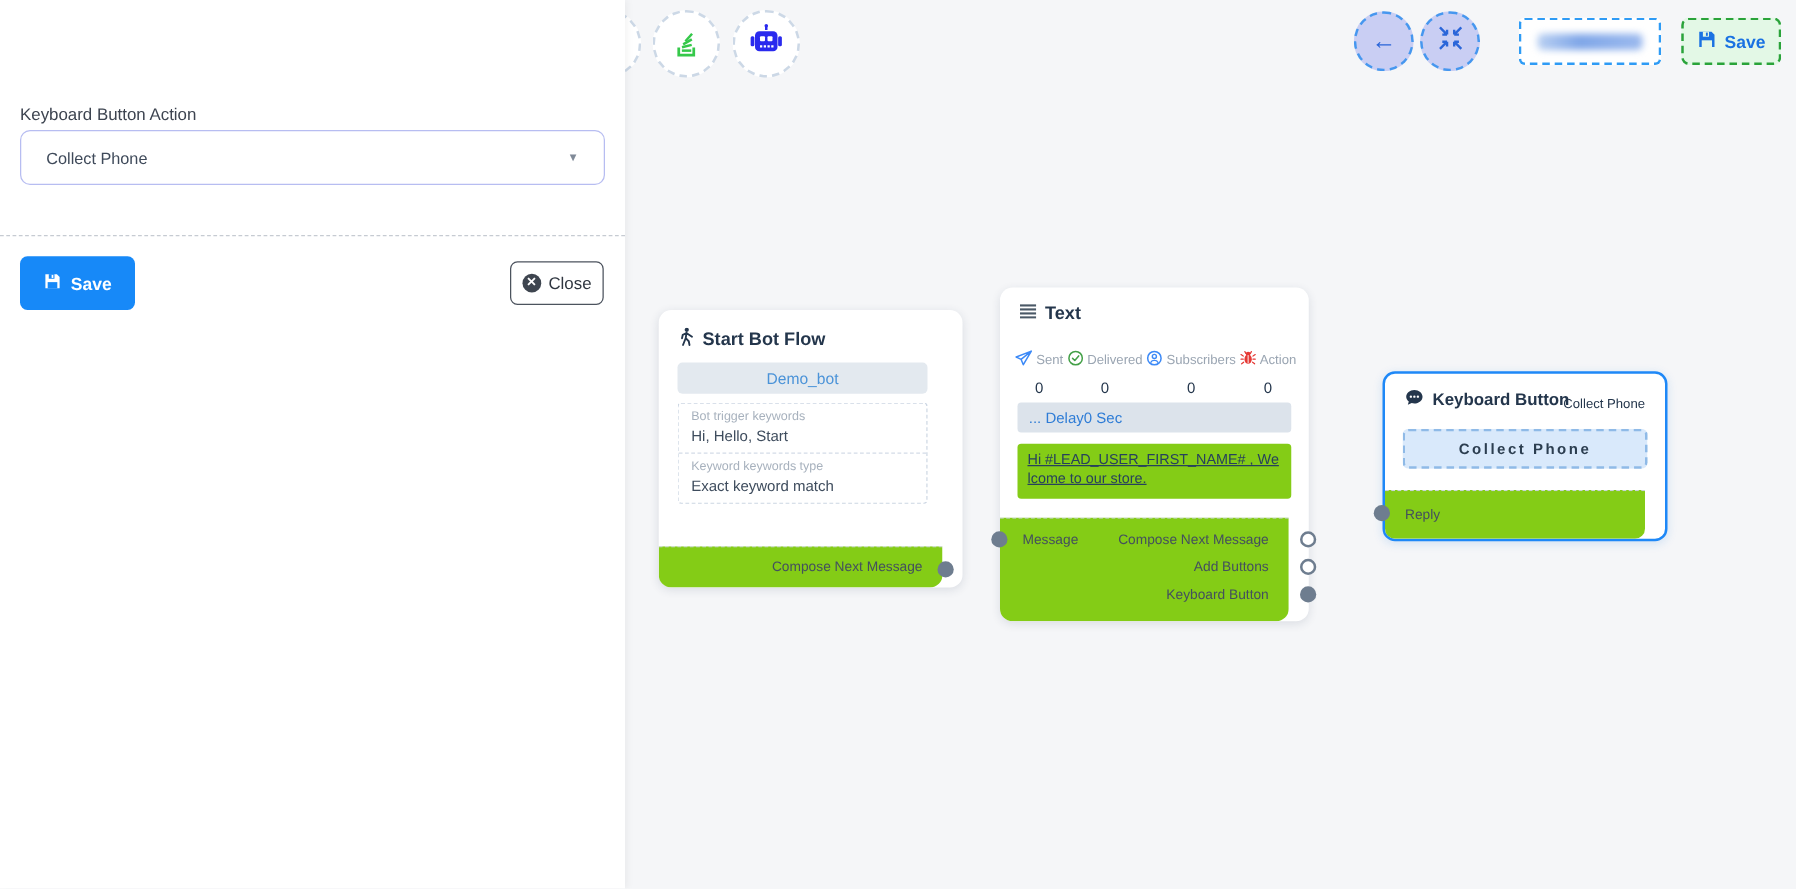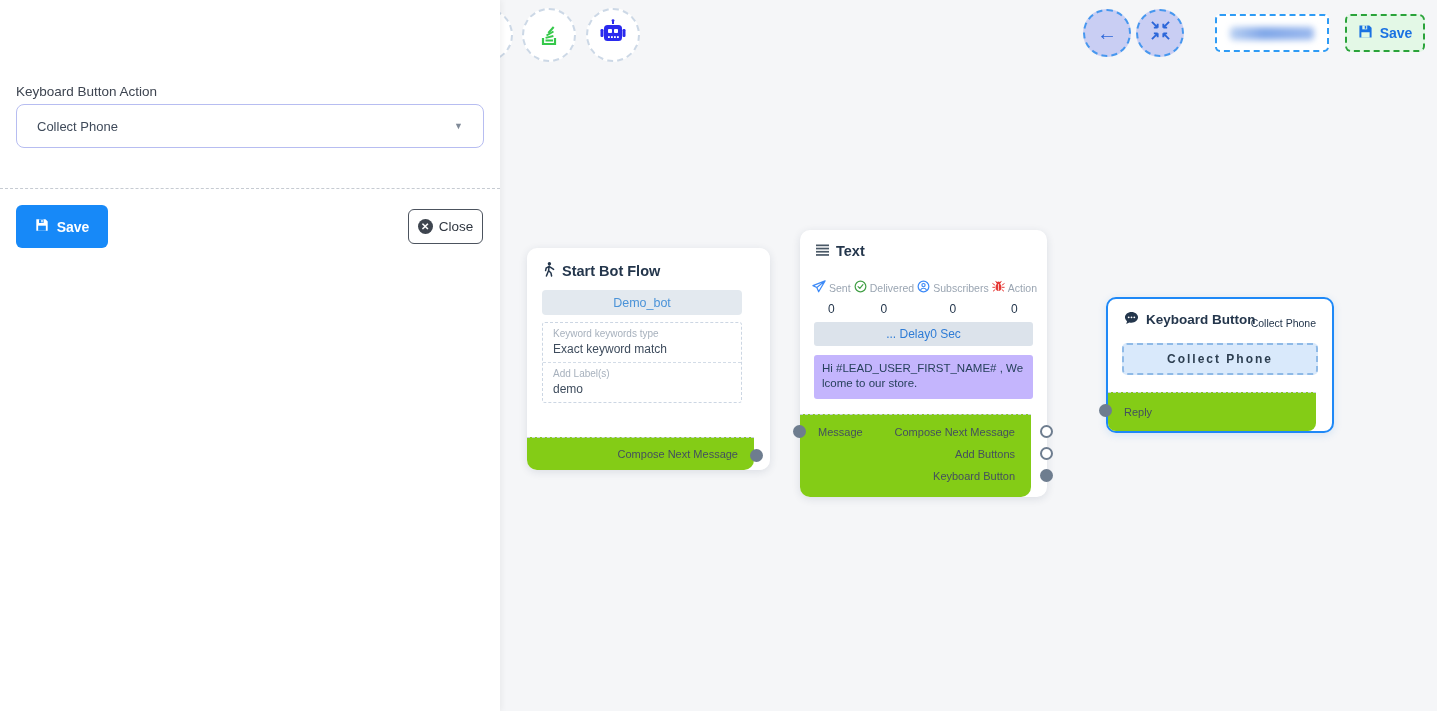--- a/index.html
+++ b/index.html
@@ -43,23 +43,23 @@
   .start-node .node-footer{height:33px;display:flex;align-items:center;justify-content:flex-end;padding-right:16px;font-size:11px;color:#44505e;}
 
   
   .text-node{left:800px;top:230px;width:247px;height:267px;}
   .text-node .node-title{position:absolute;left:16px;top:13px;}
   .stats{position:absolute;left:12px;right:10px;top:50px;display:flex;justify-content:space-between;}
   .stat{display:flex;flex-direction:column;align-items:center;}
   .stat-top{display:flex;align-items:center;gap:3px;font-size:10.5px;color:#9aa5b2;}
   .stat-val{font-size:12px;color:#24364c;margin-top:7px;}
   .delay-bar{position:absolute;left:14px;top:92px;width:219px;height:24px;background:#dce3eb;border-radius:3px;
-    display:flex;align-items:center;justify-content:center;padding:0 9px;font-size:12px;color:#2e7cd6;cursor:pointer;}
-  .msg-bubble{position:absolute;left:14px;top:125px;width:219px;height:44px;background:#c4b5fd;border-radius:3px;
-    padding:6px 8px;font-size:11.5px;line-height:15px;color:#27415c;word-break:break-all;cursor:pointer;}
+    display:flex;align-items:center;justify-content:flex-start;padding:0 9px;font-size:12px;color:#2e7cd6;cursor:pointer;}
+  .msg-bubble{position:absolute;left:14px;top:125px;width:219px;height:44px;background:#84cc16;border-radius:3px;
+    padding:6px 8px;font-size:11.5px;line-height:15px;color:#27415c;word-break:break-all;cursor:pointer;text-decoration:underline;}
   .text-node .node-footer{height:83px;}
 
   
   .kb-node{left:1106px;top:297px;width:228px;height:136px;border:2px solid #1e88f7;box-shadow:0 2px 8px rgba(30,120,220,.15);}
   .kb-node .node-title{position:absolute;left:16px;top:12px;font-size:13.5px;}
   .kb-corner{position:absolute;right:16px;top:18px;font-size:10.5px;color:#24364c;}
   .kb-btn{position:absolute;left:14px;top:44px;width:196px;height:32px;background:#d9e9fb;border:2px dashed #8fbae7;
     border-radius:5px;display:flex;align-items:center;justify-content:center;font-size:12px;font-weight:700;
     letter-spacing:2px;color:#2c3e50;cursor:pointer;}
   .kb-node .node-footer{height:39px;border-radius:0 0 8px 8px;}
@@ -166,26 +166,26 @@
             <path d="M6.2 4 L5.6 8.5 L3.4 14 M5.6 8.5 L8 11 L8.6 14 M6.2 4.4 L3.2 6 L2.6 8.6 M6.4 4.6 L8.8 6.2 L10.6 7.4" fill="none" stroke="#24364c" stroke-width="1.5" stroke-linecap="round"></path>
           </svg>
         </span>
         <span>Start Bot Flow</span>
       </div>
       <div class="bot-pill">
         <span>Demo_bot</span>
       </div>
       <div class="fieldbox">
         <div class="frow">
+          <div class="flabel">Bot trigger keywords</div>
+          <div class="fvalue">Hi, Hello, Start</div>
+        </div>
+        <div class="frow">
           <div class="flabel">Keyword keywords type</div>
           <div class="fvalue">Exact keyword match</div>
-        </div>
-        <div class="frow">
-          <div class="flabel">Add Label(s)</div>
-          <div class="fvalue">demo</div>
         </div>
       </div>
       <div class="node-footer">
         <span>Compose Next Message</span>
       </div>
     </div>
 
     <div class="node text-node">
       <div class="node-title">
         <span>

